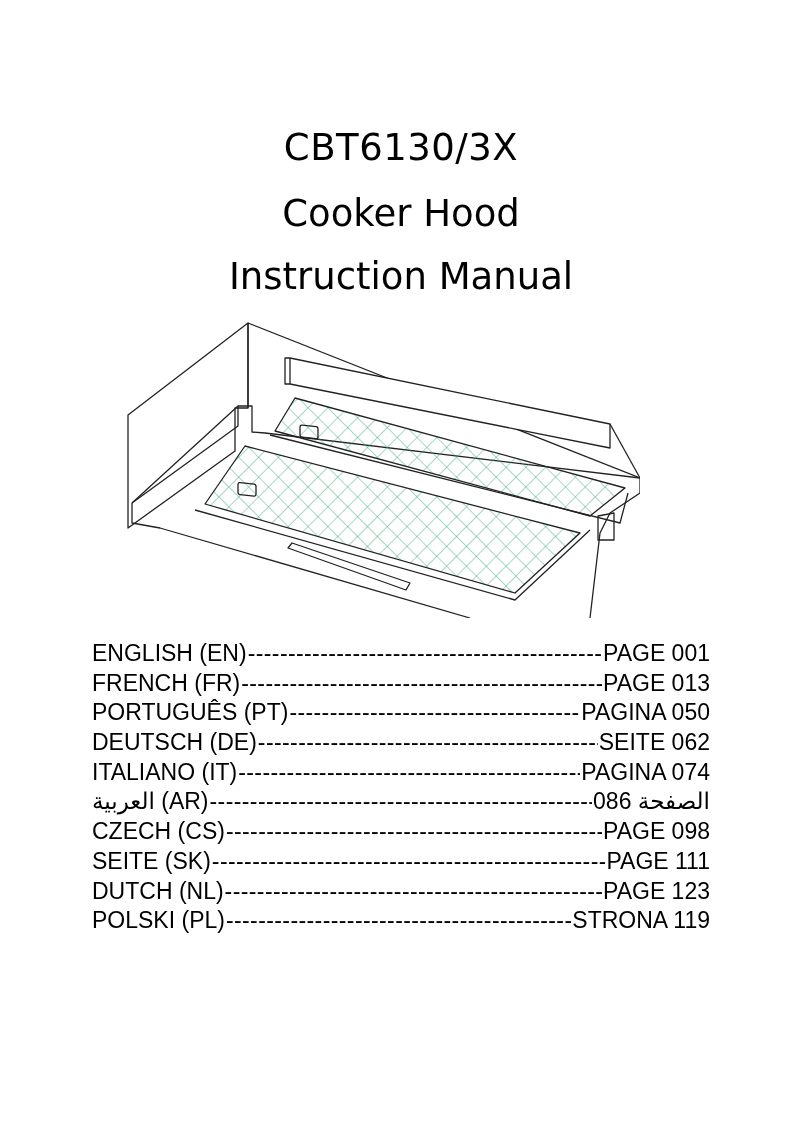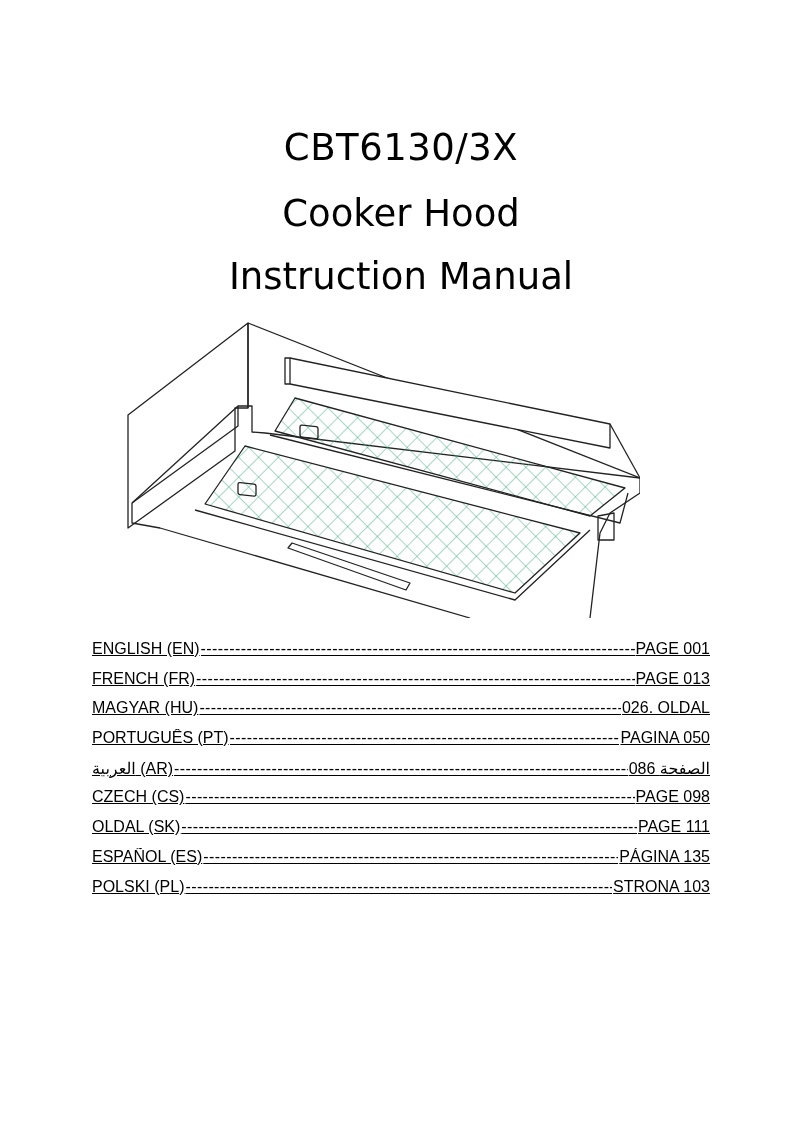--- a/index.html
+++ b/index.html
@@ -4,21 +4,21 @@
 <style>
   html, body { margin: 0; padding: 0; background: #ffffff; }
   body { width: 802px; height: 1134px; position: relative; overflow: hidden; color: #000; }
   .title-block { position: absolute; left: 0; width: 802px; text-align: center;
     font-family: "DejaVu Sans", sans-serif; font-weight: normal; }
   .model { top: 126px; font-size: 37px; letter-spacing: 0.5px; }
   .sub1 { top: 192px; font-size: 37px; }
   .sub2 { top: 255px; font-size: 37px; }
   .illus { position: absolute; left: 120px; top: 318px; width: 520px; height: 300px; }
   .toc { position: absolute; left: 92px; top: 640px; width: 618px;
-    font-family: "Liberation Sans", sans-serif; font-size: 16px; text-decoration: underline; }
+    font-family: "Liberation Sans", sans-serif; font-size: 23px; }
   .toc-row { display: flex; align-items: baseline; height: 29.7px; white-space: nowrap; overflow: hidden; }
   .toc-label { flex: 0 0 auto; }
   .toc-dots { flex: 1 1 auto; overflow: hidden; white-space: nowrap; margin: 0 1px; letter-spacing: 0.4px; }
   .toc-dots::before { content: "--------------------------------------------------------------------------------------------------------------------------"; }
   .toc-page { flex: 0 0 auto; }
 </style>
 </head>
 <body>
 
 <div class="title-block model">CBT6130/3X</div>
@@ -65,47 +65,52 @@
       <span class="toc-label">ENGLISH (EN)</span>
       <span class="toc-dots"></span>
       <span class="toc-page">PAGE 001</span>
     </div>
   <div class="toc-row">
       <span class="toc-label">FRENCH (FR)</span>
       <span class="toc-dots"></span>
       <span class="toc-page">PAGE 013</span>
     </div>
   <div class="toc-row">
-      <span class="toc-label">MAGYAR (HU)</span>
-      <span class="toc-dots"></span>
-      <span class="toc-page">026. OLDAL</span>
-    </div>
-  <div class="toc-row">
       <span class="toc-label">PORTUGUÊS (PT)</span>
       <span class="toc-dots"></span>
       <span class="toc-page">PAGINA 050</span>
+    </div>
+  <div class="toc-row">
+      <span class="toc-label">DEUTSCH (DE)</span>
+      <span class="toc-dots"></span>
+      <span class="toc-page">SEITE 062</span>
+    </div>
+  <div class="toc-row">
+      <span class="toc-label">ITALIANO (IT)</span>
+      <span class="toc-dots"></span>
+      <span class="toc-page">PAGINA 074</span>
     </div>
   <div class="toc-row">
       <span class="toc-label">العربية (AR)</span>
       <span class="toc-dots"></span>
       <span class="toc-page">086 الصفحة</span>
     </div>
   <div class="toc-row">
       <span class="toc-label">CZECH (CS)</span>
       <span class="toc-dots"></span>
       <span class="toc-page">PAGE 098</span>
     </div>
   <div class="toc-row">
-      <span class="toc-label">OLDAL (SK)</span>
+      <span class="toc-label">SEITE (SK)</span>
       <span class="toc-dots"></span>
       <span class="toc-page">PAGE 111</span>
     </div>
   <div class="toc-row">
-      <span class="toc-label">ESPAÑOL (ES)</span>
+      <span class="toc-label">DUTCH (NL)</span>
       <span class="toc-dots"></span>
-      <span class="toc-page">PÁGINA 135</span>
+      <span class="toc-page">PAGE 123</span>
     </div>
   <div class="toc-row">
       <span class="toc-label">POLSKI (PL)</span>
       <span class="toc-dots"></span>
-      <span class="toc-page">STRONA 103</span>
+      <span class="toc-page">STRONA 119</span>
     </div>
 </div>
 
 </body></html>

